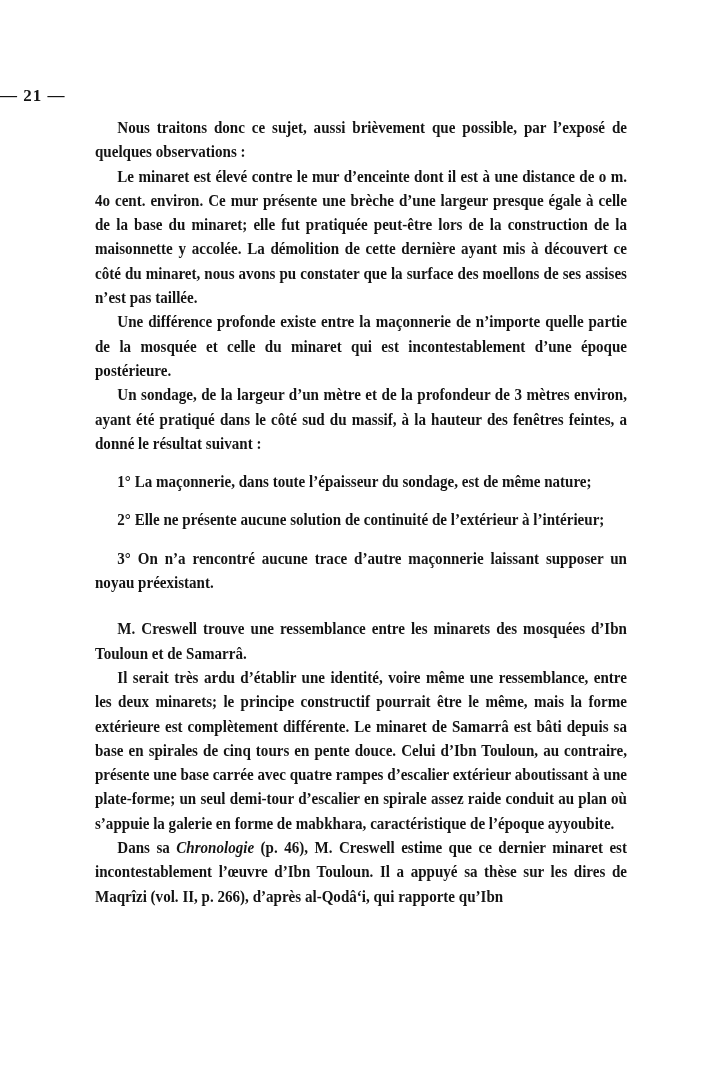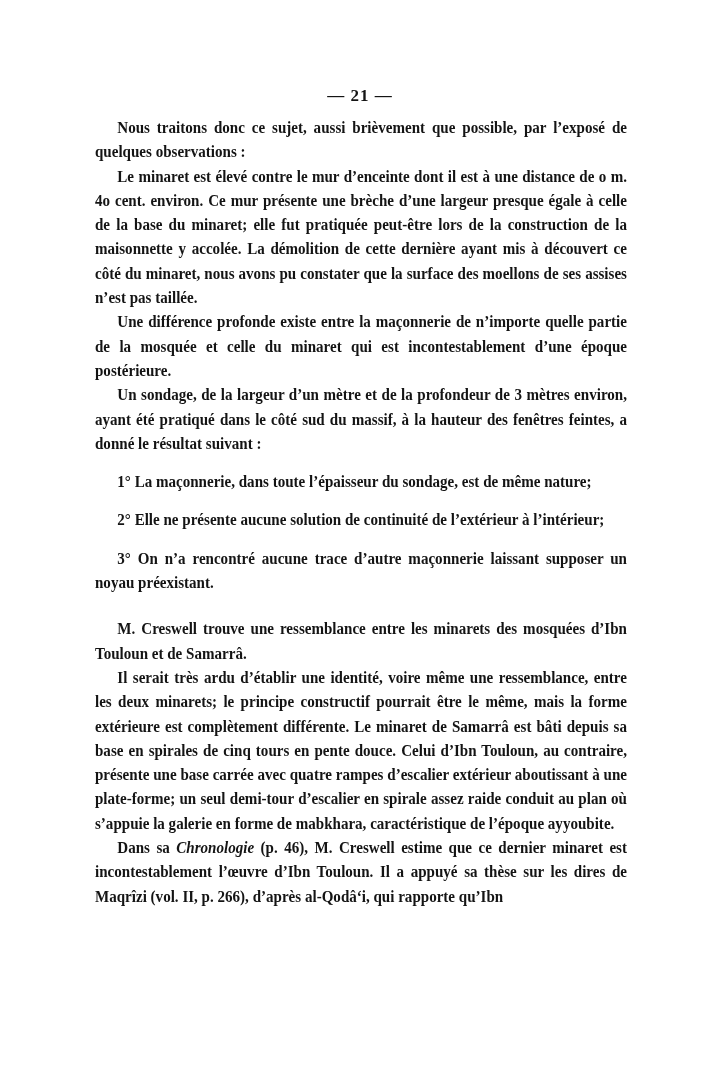--- a/index.html
+++ b/index.html
@@ -3,21 +3,21 @@
 <meta charset="utf-8">
 <style>
   html, body { margin: 0; padding: 0; background: #ffffff; }
   body {
     width: 720px; height: 1082px; position: relative; overflow: hidden;
     font-family: "Liberation Serif", "DejaVu Serif", serif;
     color: #141414;
   }
   .page-number {
     position: absolute; top: 86px; left: 0; width: 720px;
-    text-align: center; font-size: 17px; font-weight: bold;
+    text-align: left; font-size: 17px; font-weight: bold;
     letter-spacing: 1px;
   }
   .text-block {
     position: absolute; left: 95px; width: 532px;
     font-size: 16.2px; font-weight: bold; line-height: 24.3px;
     text-align: justify; transform: scaleX(0.93); transform-origin: left top;
     width: 572px;
   }
   .text-block p { margin: 0; text-indent: 24px; }
   .text-block .gap { margin-top: 14px; }

